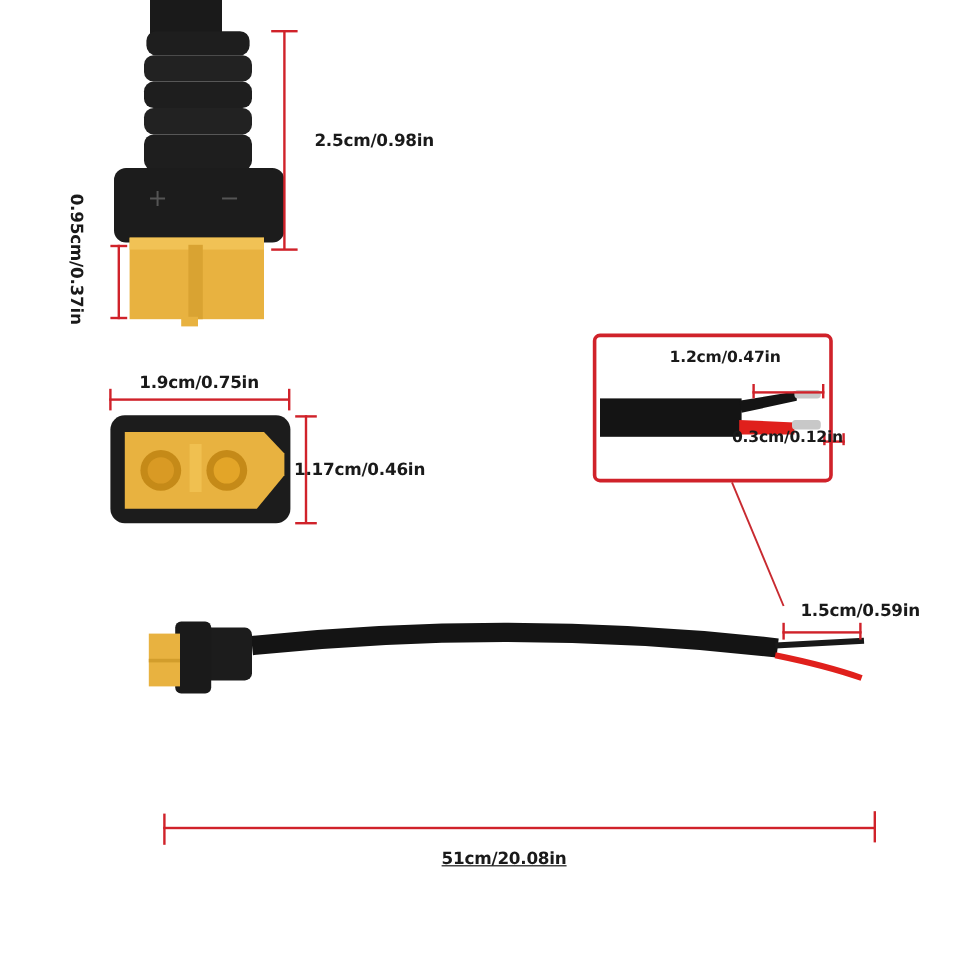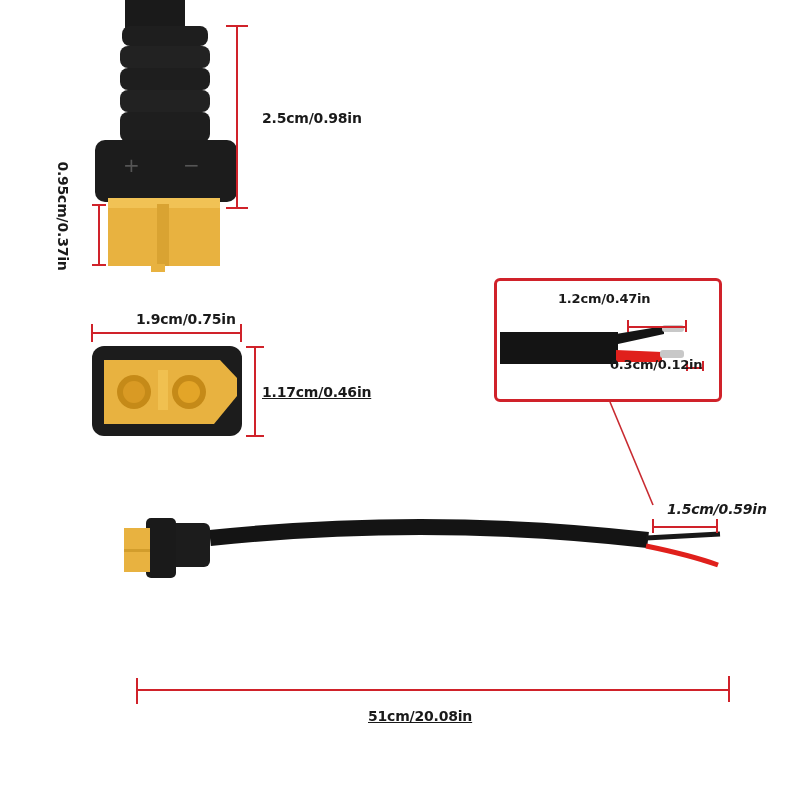--- a/index.html
+++ b/index.html
@@ -40,40 +40,40 @@
 <div class="label" style="left:246px;top:110px;margin-left:16px;">2.5cm/0.98in</div>
 
 <div class="dim" style="left:98px;top:204px;width:2px;height:62px;"></div>
 <div class="dim" style="left:92px;top:204px;width:14px;height:2px;"></div>
 <div class="dim" style="left:92px;top:264px;width:14px;height:2px;"></div>
 <div class="label" style="left:-12px;top:208px;transform:rotate(90deg);transform-origin:center;width:150px;text-align:center;">0.95cm/0.37in</div>
 
 <div class="dim" style="left:91px;top:332px;width:150px;height:2px;"></div>
 <div class="dim" style="left:91px;top:324px;width:2px;height:18px;"></div>
 <div class="dim" style="left:240px;top:324px;width:2px;height:18px;"></div>
-<div class="label" style="left:116px;top:311px;margin-left:20px;">1.9cm/0.75in</div>
+<div class="label" style="left:116px;top:311px;">1.9cm/0.75in</div>
 
 <div class="abs" style="left:92px;top:346px;width:150px;height:90px;">
   <svg width="150" height="90">
     <rect x="0" y="0" width="150" height="90" rx="12" fill="#1c1c1c"></rect>
     <path d="M12 14 L128 14 L145 32 L145 50 L122 78 L12 78 Z" fill="#e8b240"></path>
     <circle cx="42" cy="46" r="17" fill="#c58a18"></circle>
     <circle cx="42" cy="46" r="11" fill="#d99a24"></circle>
     <circle cx="97" cy="46" r="17" fill="#c58a18"></circle>
     <circle cx="97" cy="46" r="11" fill="#e3a528"></circle>
     <rect x="66" y="24" width="10" height="40" fill="#f0c050"></rect>
   </svg>
 </div>
 
 <div class="dim" style="left:254px;top:346px;width:2px;height:90px;"></div>
 <div class="dim" style="left:246px;top:346px;width:18px;height:2px;"></div>
 <div class="dim" style="left:246px;top:435px;width:18px;height:2px;"></div>
-<div class="label" style="left:262px;top:384px;text-decoration:underline;">1.17cm/0.46in</div>
+<div class="label" style="left:245px;top:384px;">1.17cm/0.46in</div>
 
-<div class="abs" style="left:494px;top:278px;width:228px;height:124px;border:3px solid #d0222a;border-radius:6px;box-sizing:border-box;">
+<div class="abs" style="left:494px;top:278px;width:200px;height:124px;border:3px solid #d0222a;border-radius:6px;box-sizing:border-box;">
   <svg width="228" height="124" style="left:-3px;top:-3px;">
     <rect x="6" y="54" width="118" height="32" fill="#141414"></rect>
     <path d="M122 56 L170 48 L170 56 L124 66 Z" fill="#141414"></path>
     <rect x="168" y="47" width="22" height="7" rx="3" fill="#c8c8c8"></rect>
     <path d="M122 72 L168 74 L168 84 L122 84 Z" fill="#e0201c"></path>
     <rect x="166" y="72" width="24" height="8" rx="3" fill="#c8c8c8"></rect>
   </svg>
   <div class="dim" style="left:130px;top:45px;width:60px;height:2px;"></div>
   <div class="dim" style="left:130px;top:39px;width:2px;height:12px;"></div>
   <div class="dim" style="left:188px;top:39px;width:2px;height:12px;"></div>
@@ -101,18 +101,18 @@
     <rect x="146" y="518" width="30" height="60" rx="5" fill="#1a1a1a"></rect>
 
     <rect x="124" y="528" width="26" height="44" fill="#e8b240"></rect>
     <rect x="124" y="549" width="26" height="3" fill="#d29d2c"></rect>
   </svg>
 </div>
 
 <div class="dim" style="left:652px;top:526px;width:66px;height:2px;"></div>
 <div class="dim" style="left:652px;top:519px;width:2px;height:14px;"></div>
 <div class="dim" style="left:716px;top:519px;width:2px;height:14px;"></div>
-<div class="label" style="left:667px;top:501px;font-style:italic;">1.5cm/0.59in</div>
+<div class="label" style="left:667px;top:501px;">1.5cm/0.59in</div>
 
 <div class="dim" style="left:136px;top:689px;width:594px;height:2px;"></div>
 <div class="dim" style="left:136px;top:678px;width:2px;height:26px;"></div>
 <div class="dim" style="left:728px;top:676px;width:2px;height:26px;"></div>
 <div class="label" style="left:368px;top:708px;text-decoration:underline;">51cm/20.08in</div>
 
 </body></html>

